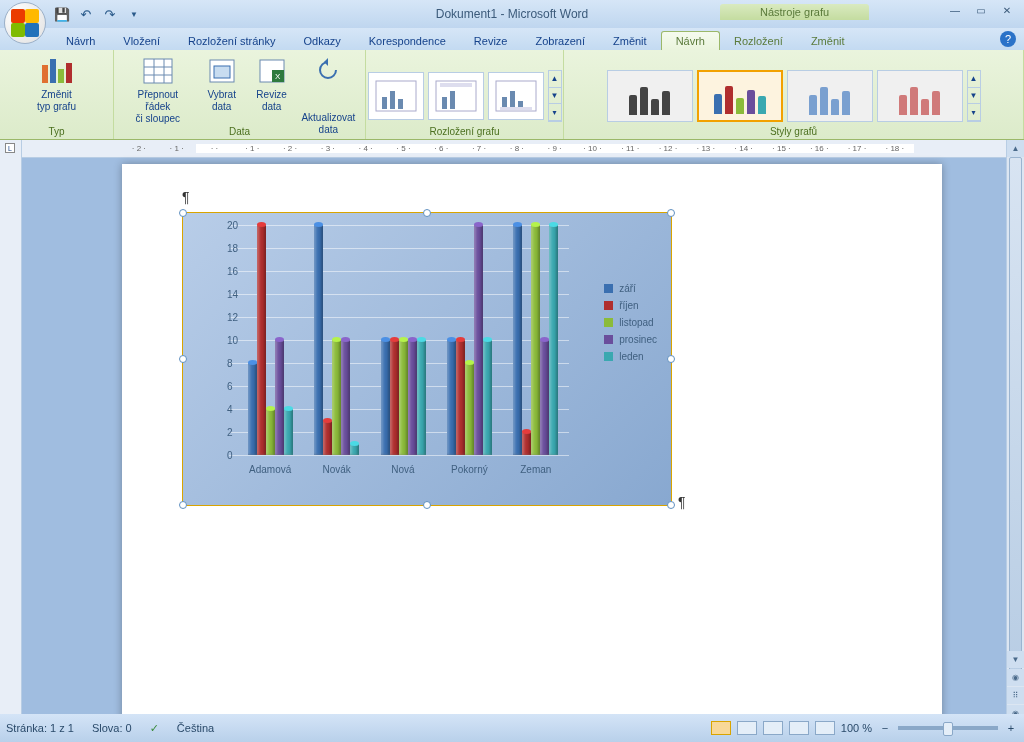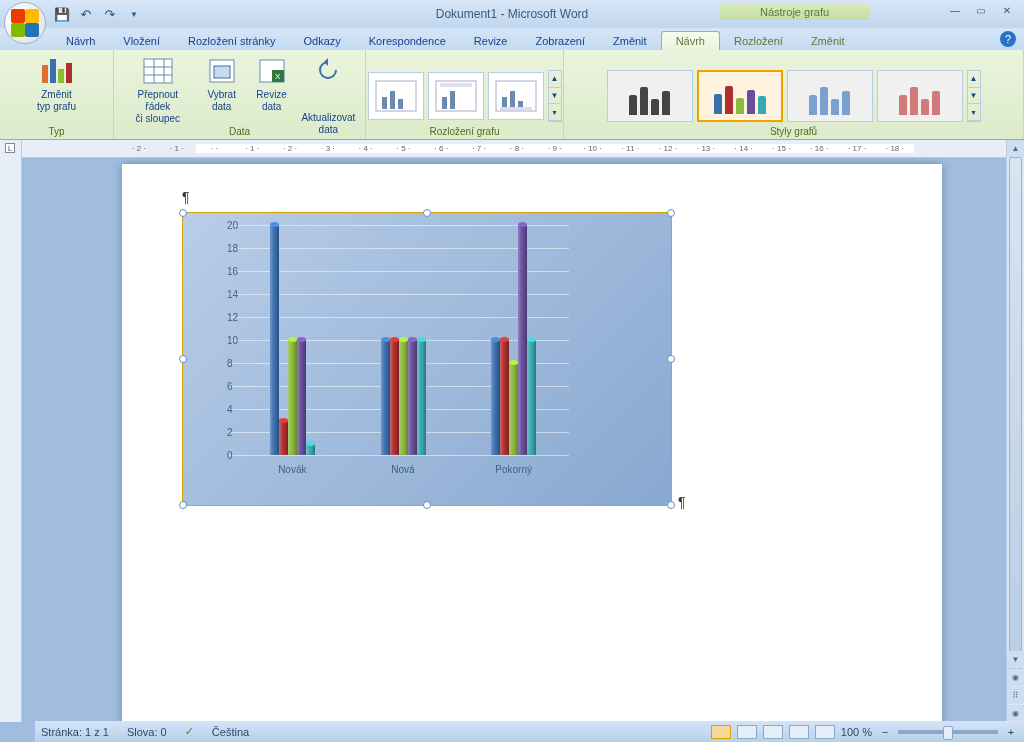--- a/index.html
+++ b/index.html
@@ -67,21 +67,21 @@
 .x-label { position:absolute; bottom:-20px; font-size:10px; color:#406080; left:50%; transform:translateX(-50%); white-space:nowrap; }
 .legend { position:absolute; right:14px; top:70px; font-size:10px; color:#406080; }
 .legend-item { display:flex; align-items:center; gap:6px; margin-bottom:6px; }
 .legend-sw { width:9px; height:9px; }
 
 .rside-scroll { position:absolute; right:0; top:0; bottom:0; width:18px; background:#dce6f2; border-left:1px solid #b8cde4; }
 .rside-scroll .sb-btn { height:17px; background:#cedef0; display:flex; align-items:center; justify-content:center; font-size:8px; color:#4a6a8a; }
 .rside-scroll .sb-thumb { position:absolute; top:17px; height:520px; left:2px; right:2px; background:linear-gradient(#d8e4f2,#b8cde4); border:1px solid #9ab4d0; border-radius:2px; }
 
 
-.statusbar { position:absolute; bottom:0; left:0; right:0; height:21px; background:linear-gradient(#d4e4f7,#b8d0ea); display:flex; align-items:center; font-size:11px; color:#2a4a6a; padding:0 6px;margin-left:35px; }
+.statusbar { position:absolute; bottom:0; left:0; right:0; height:28px; background:linear-gradient(#d4e4f7,#b8d0ea); display:flex; align-items:center; font-size:11px; color:#2a4a6a; padding:0 6px; }
 .statusbar .seg { margin-right:18px; }
 .status-right { margin-left:auto; display:flex; align-items:center; gap:6px; }
 .view-btn { width:20px; height:14px; border:1px solid #8aa8c8; background:#e4eef8; }
 .view-btn.active { background:#f8d898; border-color:#d9a400; }
 .zoom-slider { width:100px; height:4px; background:#8aa8c8; position:relative; }
 .zoom-slider::before { content:""; position:absolute; left:50%; top:-4px; width:8px; height:12px; background:#e4eef8; border:1px solid #8aa8c8; border-radius:2px; transform:translateX(-50%); }
 </style>
 </head>
 <body>
 
@@ -328,20 +328,28 @@
             <div class="grid-line" style="top: 69px;"></div>
             <div class="y-label" style="top: 69px;">14</div>
             <div class="grid-line" style="top: 46px;"></div>
             <div class="y-label" style="top: 46px;">16</div>
             <div class="grid-line" style="top: 23px;"></div>
             <div class="y-label" style="top: 23px;">18</div>
             <div class="grid-line" style="top: 0px;"></div>
             <div class="y-label" style="top: 0px;">20</div>
             <div class="bars-area">
               <div class="cat-group" style="position: relative;">
+                <div class="bar3d" style="height: 92px; background: rgb(58, 111, 176);"></div>
+                <div class="bar3d" style="height: 230px; background: rgb(176, 46, 46);"></div>
+                <div class="bar3d" style="height: 46px; background: rgb(139, 187, 58);"></div>
+                <div class="bar3d" style="height: 115px; background: rgb(106, 78, 156);"></div>
+                <div class="bar3d" style="height: 46px; background: rgb(58, 168, 176);"></div>
+                <div class="x-label">Adamová</div>
+              </div>
+              <div class="cat-group" style="position: relative;">
                 <div class="bar3d" style="height: 230px; background: rgb(58, 111, 176);"></div>
                 <div class="bar3d" style="height: 34.5px; background: rgb(176, 46, 46);"></div>
                 <div class="bar3d" style="height: 115px; background: rgb(139, 187, 58);"></div>
                 <div class="bar3d" style="height: 115px; background: rgb(106, 78, 156);"></div>
                 <div class="bar3d" style="height: 11.5px; background: rgb(58, 168, 176);"></div>
                 <div class="x-label">Novák</div>
               </div>
               <div class="cat-group" style="position: relative;">
                 <div class="bar3d" style="height: 115px; background: rgb(58, 111, 176);"></div>
                 <div class="bar3d" style="height: 115px; background: rgb(176, 46, 46);"></div>
@@ -351,20 +359,50 @@
                 <div class="x-label">Nová</div>
               </div>
               <div class="cat-group" style="position: relative;">
                 <div class="bar3d" style="height: 115px; background: rgb(58, 111, 176);"></div>
                 <div class="bar3d" style="height: 115px; background: rgb(176, 46, 46);"></div>
                 <div class="bar3d" style="height: 92px; background: rgb(139, 187, 58);"></div>
                 <div class="bar3d" style="height: 230px; background: rgb(106, 78, 156);"></div>
                 <div class="bar3d" style="height: 115px; background: rgb(58, 168, 176);"></div>
                 <div class="x-label">Pokorný</div>
               </div>
+              <div class="cat-group" style="position: relative;">
+                <div class="bar3d" style="height: 230px; background: rgb(58, 111, 176);"></div>
+                <div class="bar3d" style="height: 23px; background: rgb(176, 46, 46);"></div>
+                <div class="bar3d" style="height: 230px; background: rgb(139, 187, 58);"></div>
+                <div class="bar3d" style="height: 115px; background: rgb(106, 78, 156);"></div>
+                <div class="bar3d" style="height: 230px; background: rgb(58, 168, 176);"></div>
+                <div class="x-label">Zeman</div>
+              </div>
+            </div>
+          </div>
+        <div class="legend" id="legend">
+            <div class="legend-item">
+              <div class="legend-sw" style="background: rgb(58, 111, 176);"></div>
+              <span>září</span>
+            </div>
+            <div class="legend-item">
+              <div class="legend-sw" style="background: rgb(176, 46, 46);"></div>
+              <span>říjen</span>
+            </div>
+            <div class="legend-item">
+              <div class="legend-sw" style="background: rgb(139, 187, 58);"></div>
+              <span>listopad</span>
+            </div>
+            <div class="legend-item">
+              <div class="legend-sw" style="background: rgb(106, 78, 156);"></div>
+              <span>prosinec</span>
+            </div>
+            <div class="legend-item">
+              <div class="legend-sw" style="background: rgb(58, 168, 176);"></div>
+              <span>leden</span>
             </div>
           </div>
       </div>
       <div class="para-mark" style="left:556px; top:330px;">¶</div>
     </div>
 
     <div class="rside-scroll">
       <div class="sb-btn">▲</div>
       <div class="sb-thumb"></div>
       <div class="sb-btn" style="position:absolute;bottom:54px;left:0;right:0;">▼</div>

